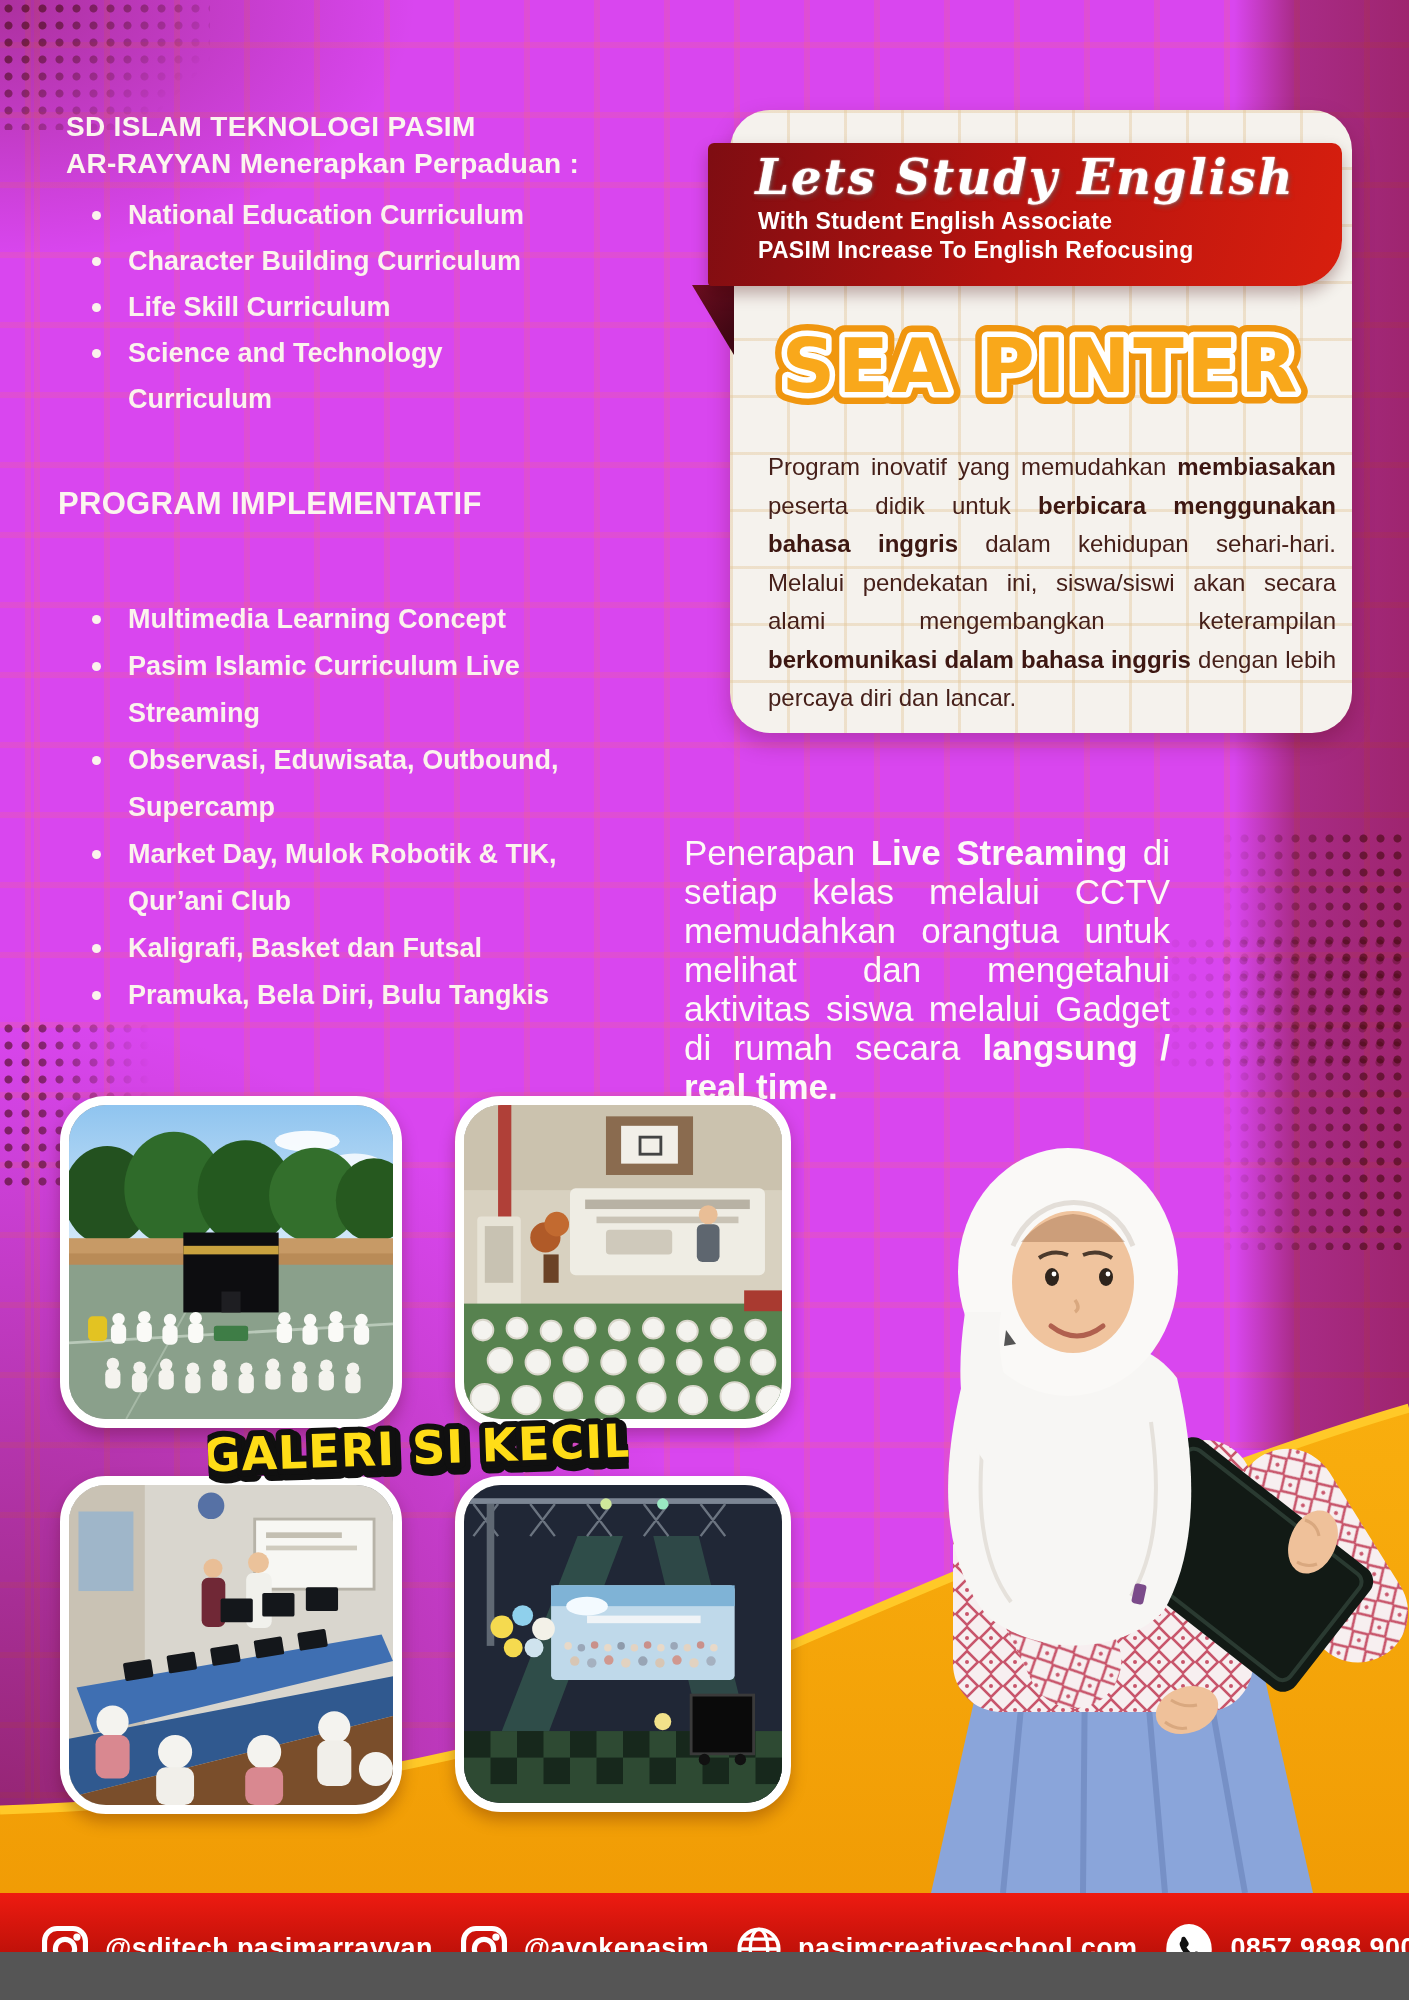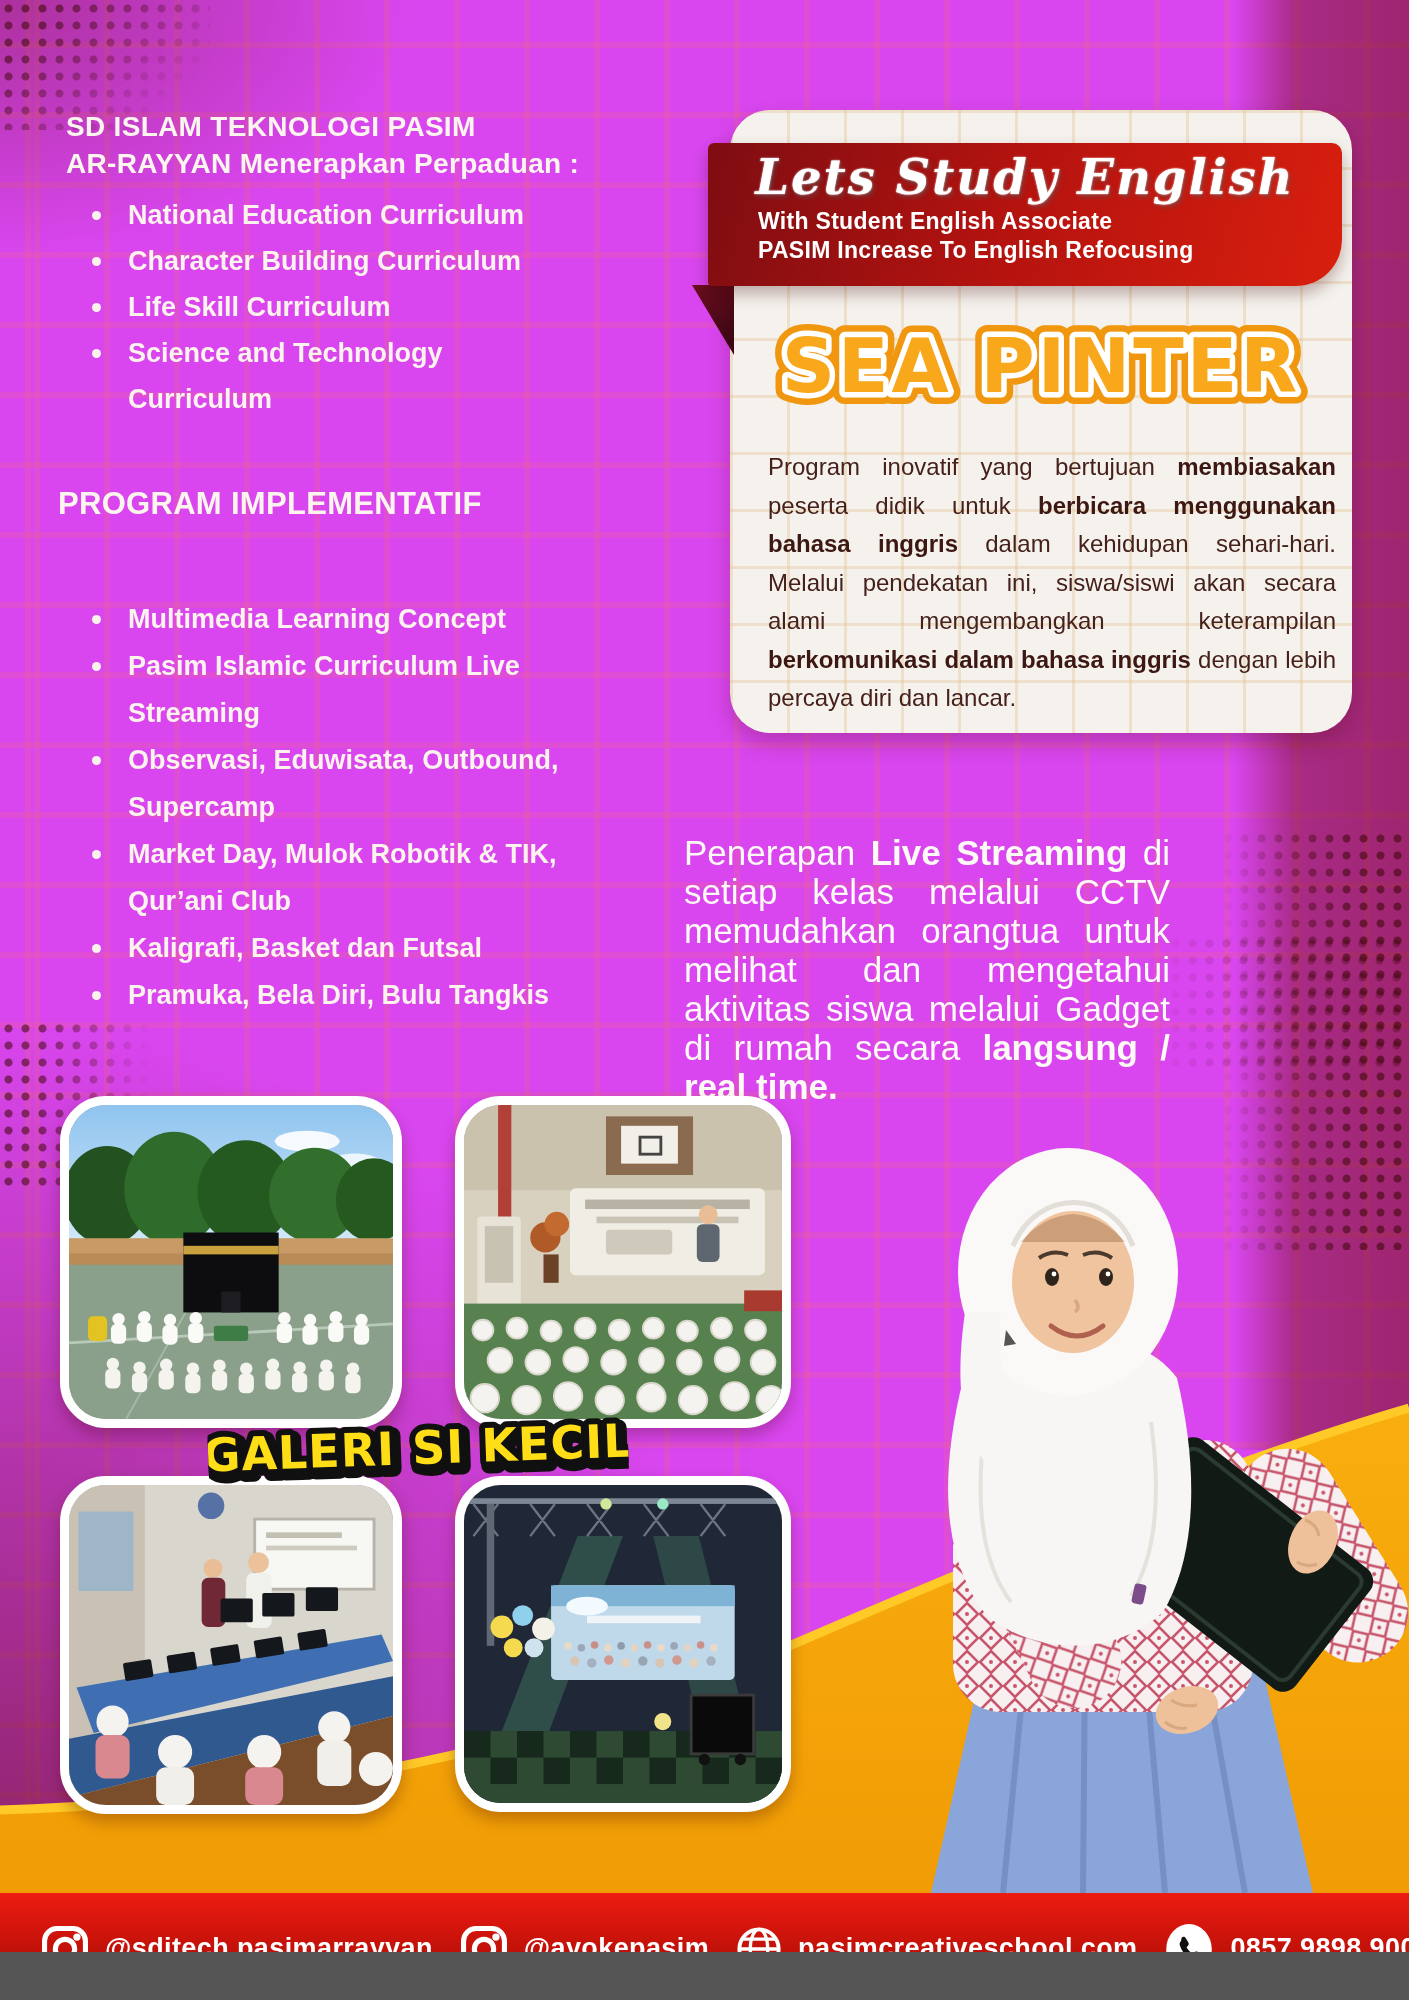--- a/index.html
+++ b/index.html
@@ -146,21 +146,21 @@
       <div>With Student English Associate</div>
       <div>PASIM Increase To English Refocusing</div>
     </div>
   </div>
 
   <svg id="sea-pinter" width="600" height="104" viewBox="0 0 600 104">
     <text x="300" y="78" text-anchor="middle" font-family="DejaVu Sans, sans-serif" font-weight="bold" font-size="74" letter-spacing="3" fill="none" stroke="#F0960F" stroke-width="24" stroke-linejoin="round">SEA PINTER</text>
     <text x="300" y="78" text-anchor="middle" font-family="DejaVu Sans, sans-serif" font-weight="bold" font-size="74" letter-spacing="3" fill="#F9A81B" stroke="#FFFFFF" stroke-width="11" stroke-linejoin="round" paint-order="stroke">SEA PINTER</text>
   </svg>
 
-  <p id="card-body"><span>Program inovatif yang bertujuan </span><b>membiasakan</b><span> peserta didik untuk </span><b>berbicara menggunakan bahasa inggris</b><span> dalam kehidupan sehari-hari. Melalui pendekatan ini, siswa/siswi akan secara alami mengembangkan keterampilan </span><b>berkomunikasi dalam bahasa inggris</b><span> dengan lebih percaya diri dan lancar.</span></p>
+  <p id="card-body"><span>Program inovatif yang memudahkan </span><b>membiasakan</b><span> peserta didik untuk </span><b>berbicara menggunakan bahasa inggris</b><span> dalam kehidupan sehari-hari. Melalui pendekatan ini, siswa/siswi akan secara alami mengembangkan keterampilan </span><b>berkomunikasi dalam bahasa inggris</b><span> dengan lebih percaya diri dan lancar.</span></p>
 
   <p id="cctv-para"><span>Penerapan </span><b>Live Streaming</b><span> di setiap kelas melalui CCTV memudahkan orangtua untuk melihat dan mengetahui aktivitas siswa melalui Gadget di rumah secara </span><b>langsung / real time.</b></p>
 
   <div class="photo" id="photo-field">
     <svg viewBox="0 0 340 330" preserveAspectRatio="none">
       <defs>
           <linearGradient id="sky1" x1="0" y1="0" x2="0" y2="1">
         <stop offset="0" stop-color="#8FC4EF"></stop>
             <stop offset="1" stop-color="#D9ECFA"></stop>
           </linearGradient>

